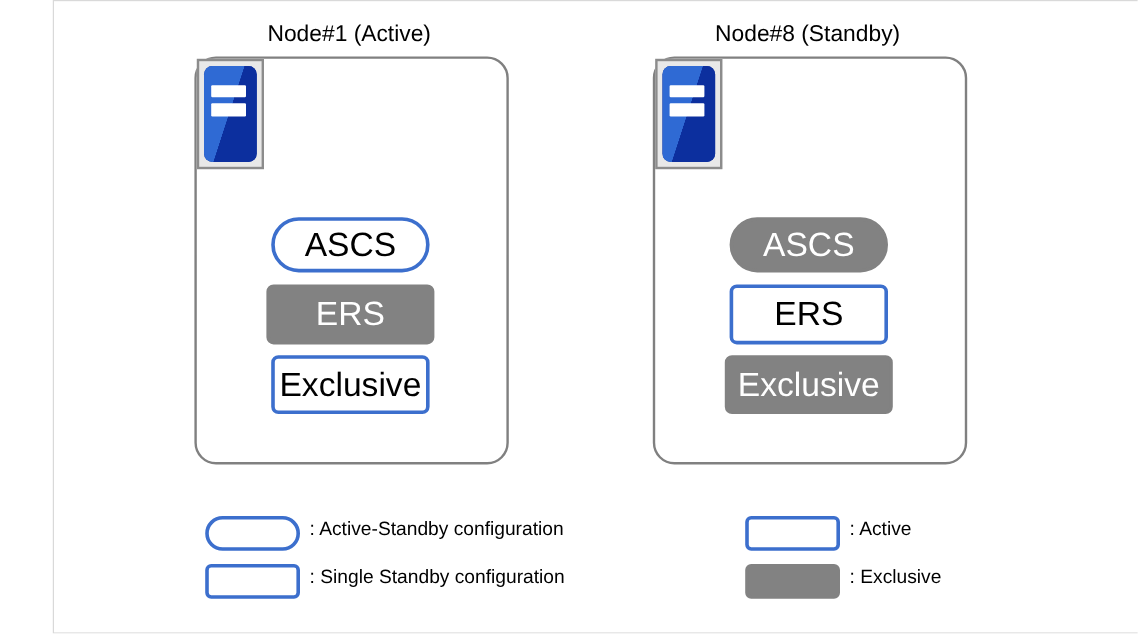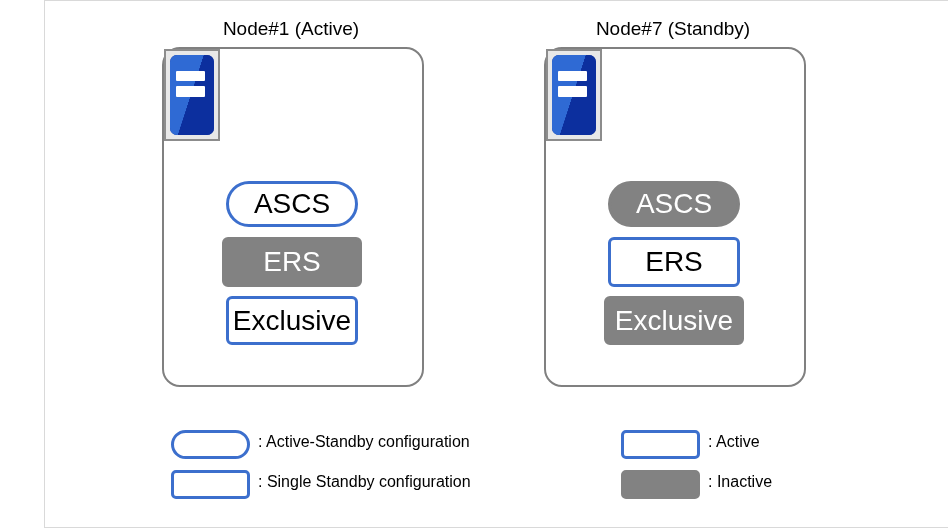--- a/index.html
+++ b/index.html
@@ -130,21 +130,21 @@
     <div class="shape rect inactive" style="left:177px; top:236px; width:140px; height:50px;">
       <span>ERS</span>
     </div>
 
     <div class="shape rect active" style="left:181px; top:295px; width:132px; height:49px;">
       <span>Exclusive</span>
     </div>
   </div>
 
   <div>
-    <div class="node-title" style="left:497px; top:18px; width:262px;">Node#7 (Standby)</div>
+    <div class="node-title" style="left:497px; top:18px; width:262px;">Node#8 (Standby)</div>
 
     <div class="node-panel" style="left:499px; top:46px; width:262px; height:340px;"></div>
 
     <div class="server-icon" style="left:501px; top:48px;">
       <div class="body">
         <div class="bar bar1"></div>
         <div class="bar bar2"></div>
       </div>
     </div>
 
@@ -167,16 +167,16 @@
 
     <div class="legend-swatch rect outline" style="left:126px; top:469px; width:79px; height:29px;"></div>
     <div class="legend-label" style="left:213px; top:473px;">: Single Standby configuration</div>
   </div>
 
   <div>
     <div class="legend-swatch rect outline" style="left:576px; top:429px; width:79px; height:29px;"></div>
     <div class="legend-label" style="left:663px; top:433px;">: Active</div>
 
     <div class="legend-swatch rect filled" style="left:576px; top:469px; width:79px; height:29px;"></div>
-    <div class="legend-label" style="left:663px; top:473px;">: Inactive</div>
+    <div class="legend-label" style="left:663px; top:473px;">: Exclusive</div>
   </div>
 
 </div>
 
 </body></html>

